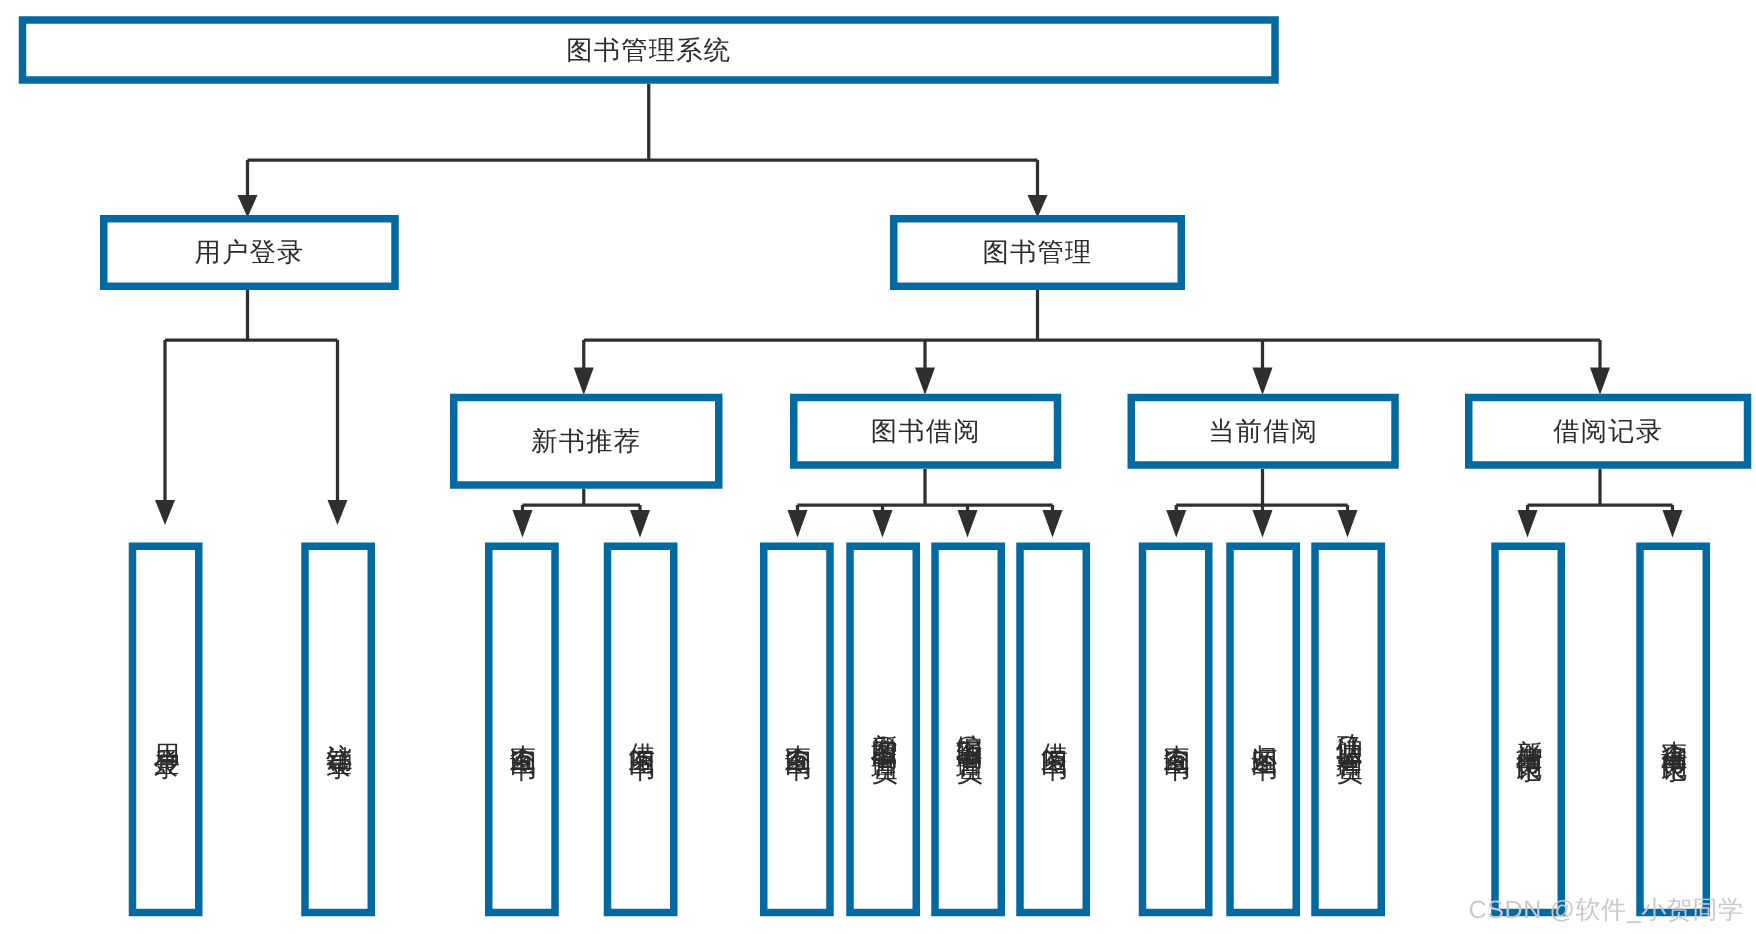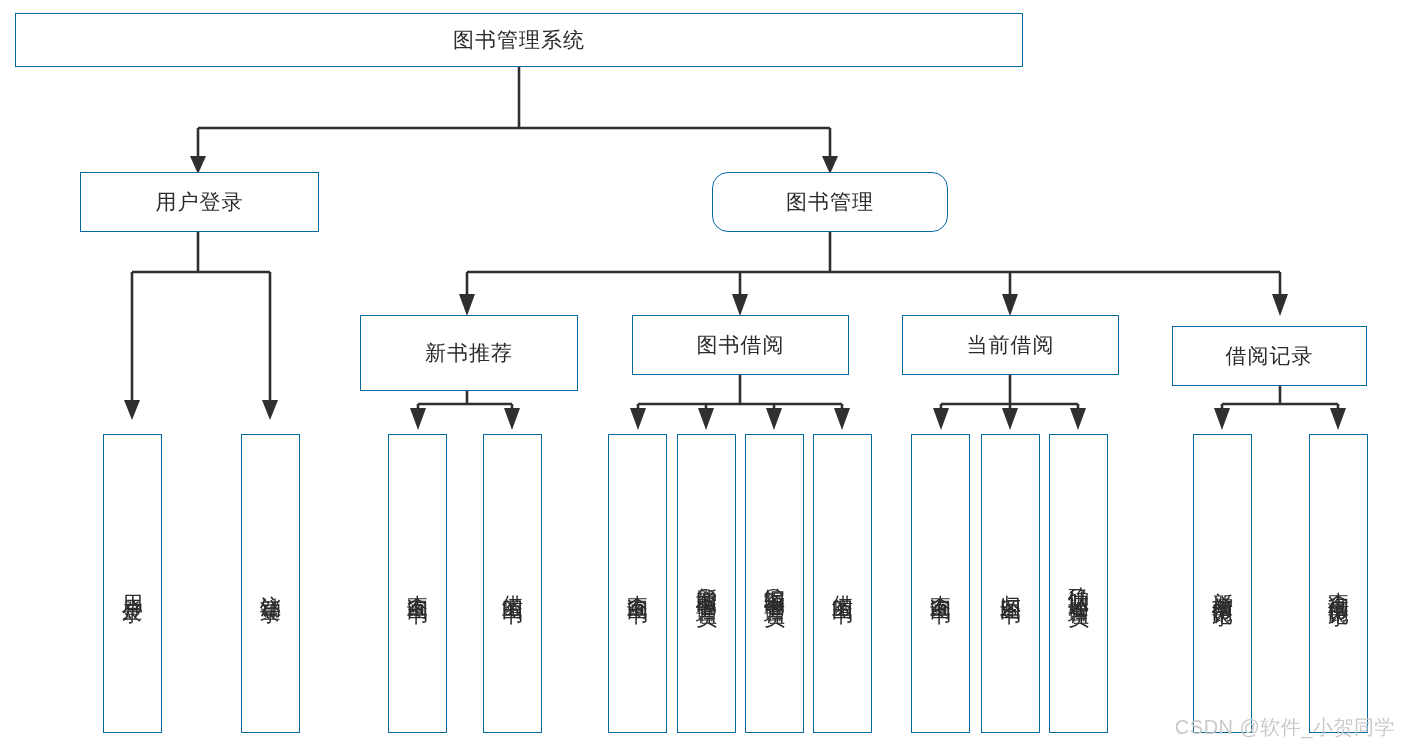--- a/index.html
+++ b/index.html
@@ -10,21 +10,21 @@
   #canvas{
     position:relative;
     width:1405px;
     height:747px;
     background:#ffffff;
     overflow:hidden;
   }
   .node{
     position:absolute;
     box-sizing:border-box;
-    border:1px solid #0369a1;
+    border:6px solid #0369a1;
     background:#ffffff;
     display:flex;
     align-items:center;
     justify-content:center;
     color:#2b2b2b;
   }
   .node.h{
     font-size:21px;
     letter-spacing:1px;
     padding:0 4px;
@@ -136,34 +136,34 @@
     <polygon points="1330,408 1346,408 1338,430" fill="#2f2f2f"></polygon>
   </svg>
 
   <div class="node h root" style="left:15px;top:13px;width:1008px;height:54px;">
     <span>图书管理系统</span>
   </div>
 
   <div class="node h" style="left:80px;top:172px;width:239px;height:60px;">
     <span>用户登录</span>
   </div>
-  <div class="node h" style="left:712px;top:172px;width:236px;height:60px;border-radius:16px;">
+  <div class="node h" style="left:712px;top:172px;width:236px;height:60px;">
     <span>图书管理</span>
   </div>
 
   <div class="node h" style="left:360px;top:315px;width:218px;height:76px;">
     <span>新书推荐</span>
   </div>
   <div class="node h" style="left:632px;top:315px;width:217px;height:60px;">
     <span>图书借阅</span>
   </div>
   <div class="node h" style="left:902px;top:315px;width:217px;height:60px;">
     <span>当前借阅</span>
   </div>
-  <div class="node h" style="left:1172px;top:326px;width:195px;height:60px;">
+  <div class="node h" style="left:1172px;top:315px;width:229px;height:60px;">
     <span>借阅记录</span>
   </div>
 
   <div class="node v" style="left:103px;top:434px;width:59px;height:299px;">
     <span>用户登录</span>
   </div>
   <div class="node v" style="left:241px;top:434px;width:59px;height:299px;">
     <span>注销登录</span>
   </div>
 

